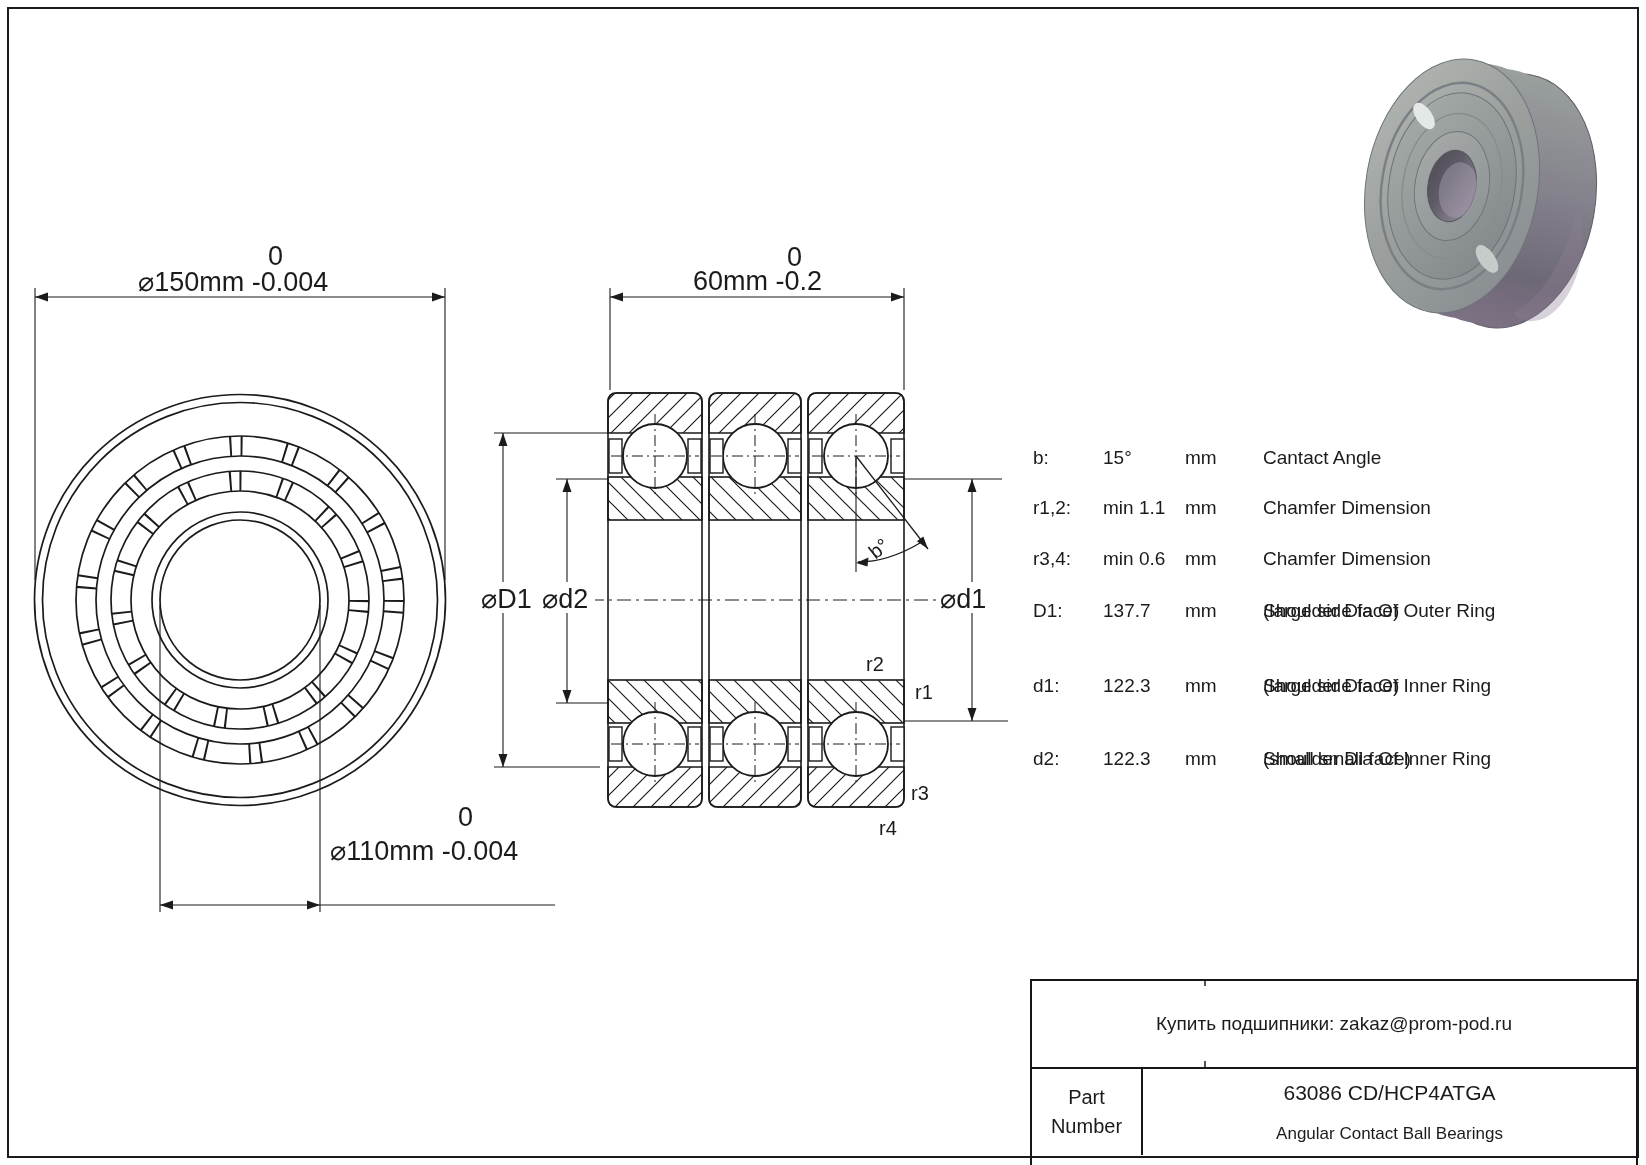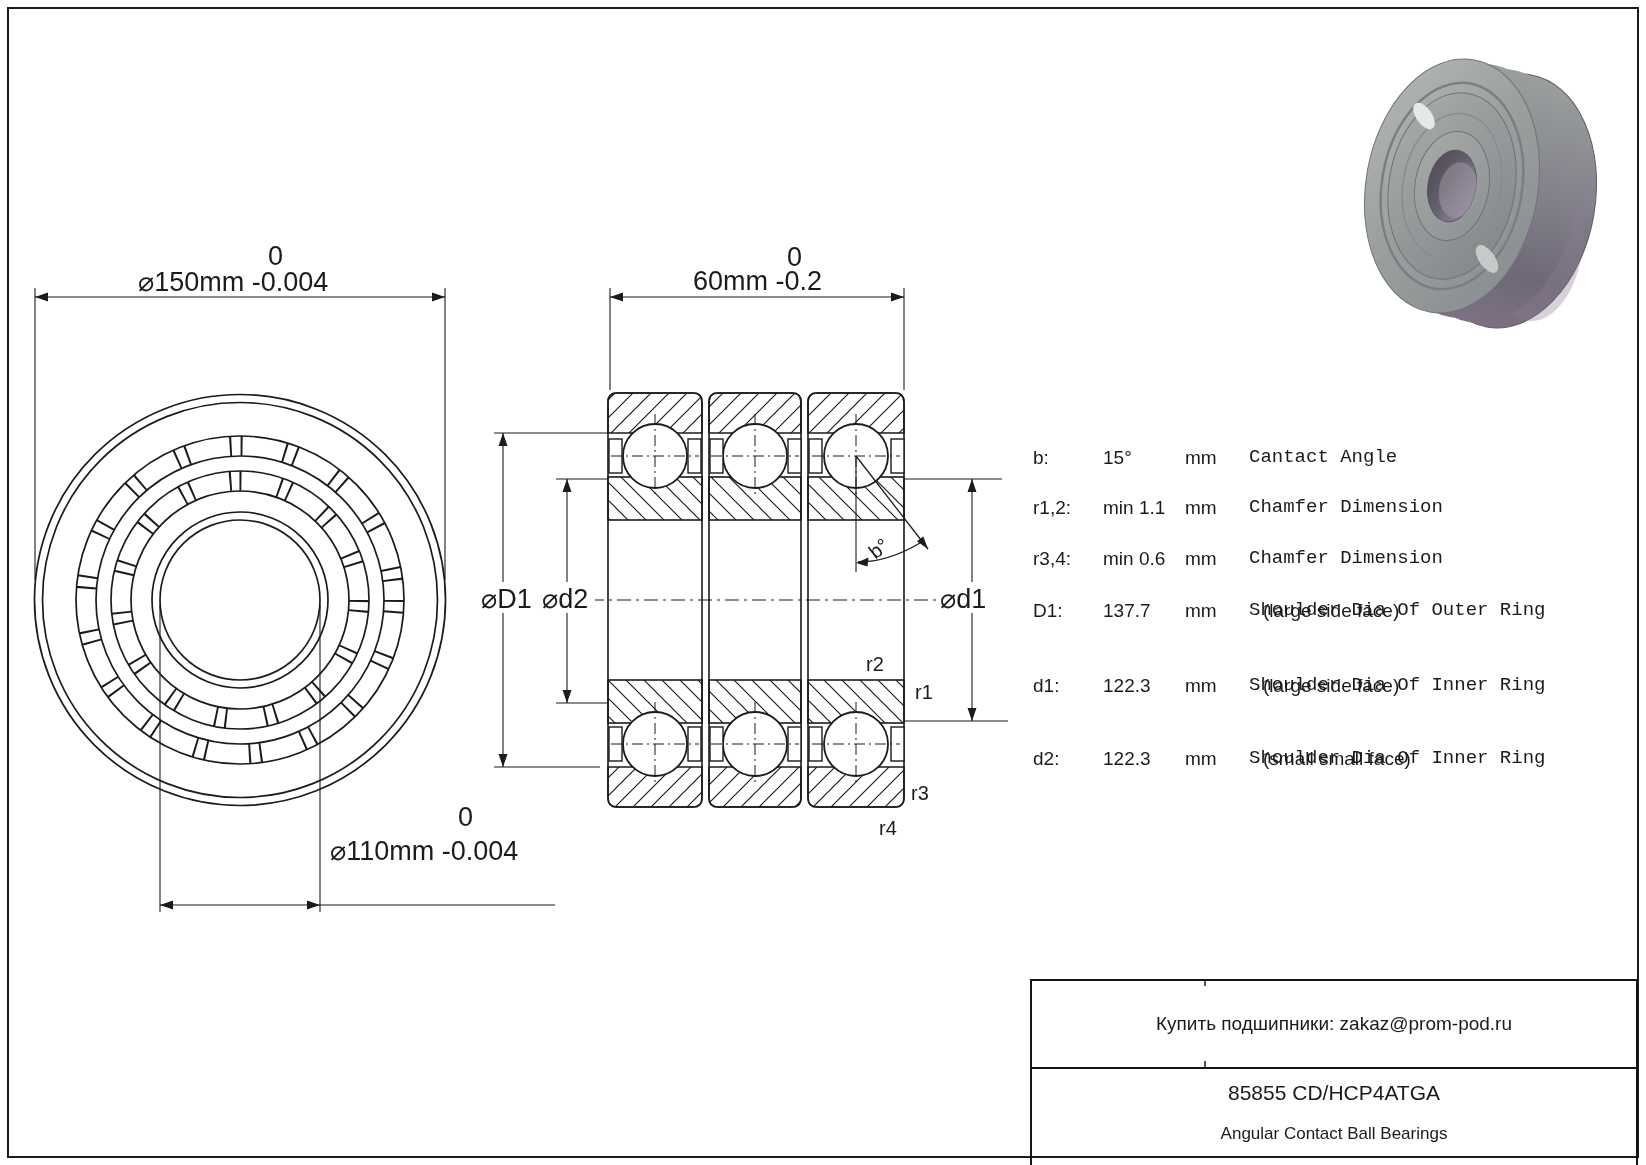--- a/index.html
+++ b/index.html
@@ -8,21 +8,21 @@
   #drawing{position:absolute;left:0;top:0;}
   svg text{font-family:"Liberation Sans",sans-serif;fill:#1b1b1b;}
   svg .dim{font-size:27px;}
   svg .small{font-size:20px;}
   .overlay{position:absolute;left:0;top:0;width:1646px;height:1165px;pointer-events:none;}
   .spec-row{position:absolute;left:1033px;width:580px;font-size:19px;line-height:27px;white-space:nowrap;}
   .spec-row span{position:absolute;top:0;}
   .s-label{left:0;}
   .s-value{left:70px;}
   .s-unit{left:152px;}
-  .s-desc{left:216px;font-family:Liberation Mono, monospace;}
+  .s-desc{left:230px;}
   .s-desc2{left:230px;top:27px;}
   .tblock{position:absolute;left:1030px;top:979px;width:608px;height:220px;
           border:2px solid #161616;box-sizing:border-box;}
   .tb-top{height:88px;border-bottom:2px solid #161616;box-sizing:border-box;
           display:flex;align-items:center;justify-content:center;font-size:19px;}
   .tb-bottom{display:flex;height:86px;}
   .tb-partcell{width:111px;border-right:2px solid #161616;box-sizing:border-box;
                display:flex;flex-direction:column;align-items:center;justify-content:center;
                font-size:20px;line-height:29px;}
   .tb-pncell{flex:1;display:flex;flex-direction:column;align-items:center;justify-content:center;gap:7px;}
@@ -285,18 +285,22 @@
     <span class="s-desc">Shoulder Dia Of Inner Ring</span>
     <span class="s-desc2">(small small face)</span>
   </div>
 </div>
 
 <div class="tblock">
   <div class="tb-top">
     <span>Купить подшипники: zakaz@prom-pod.ru</span>
   </div>
   <div class="tb-bottom">
+    <div class="tb-partcell">
+      <span>Part</span>
+      <span>Number</span>
+    </div>
     <div class="tb-pncell">
-      <span class="pn">85855 CD/HCP4ATGA</span>
+      <span class="pn">63086 CD/HCP4ATGA</span>
       <span class="cat">Angular Contact Ball Bearings</span>
     </div>
   </div>
 </div>
 
 </body></html>

